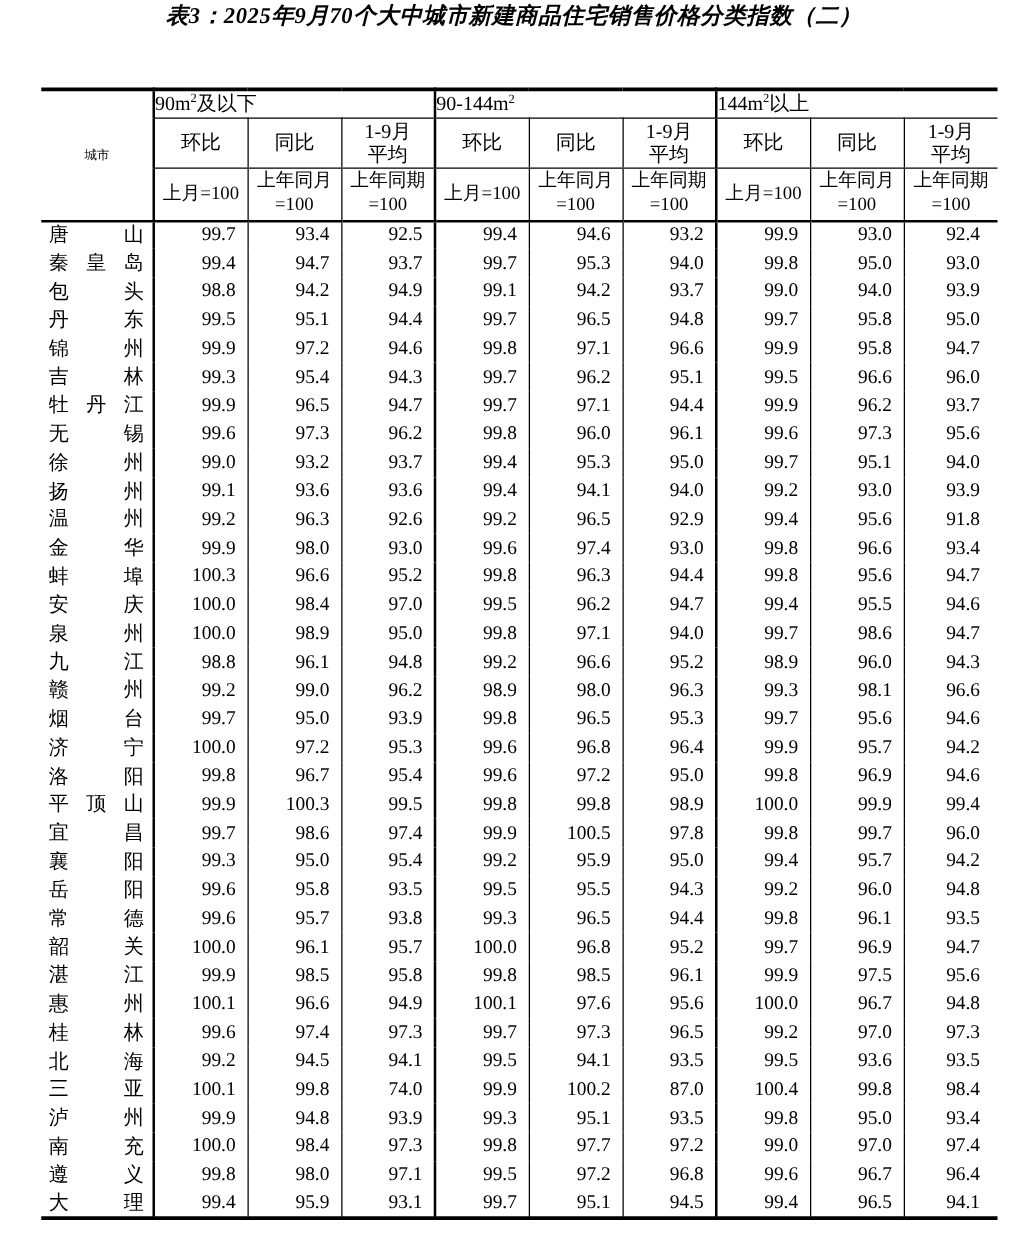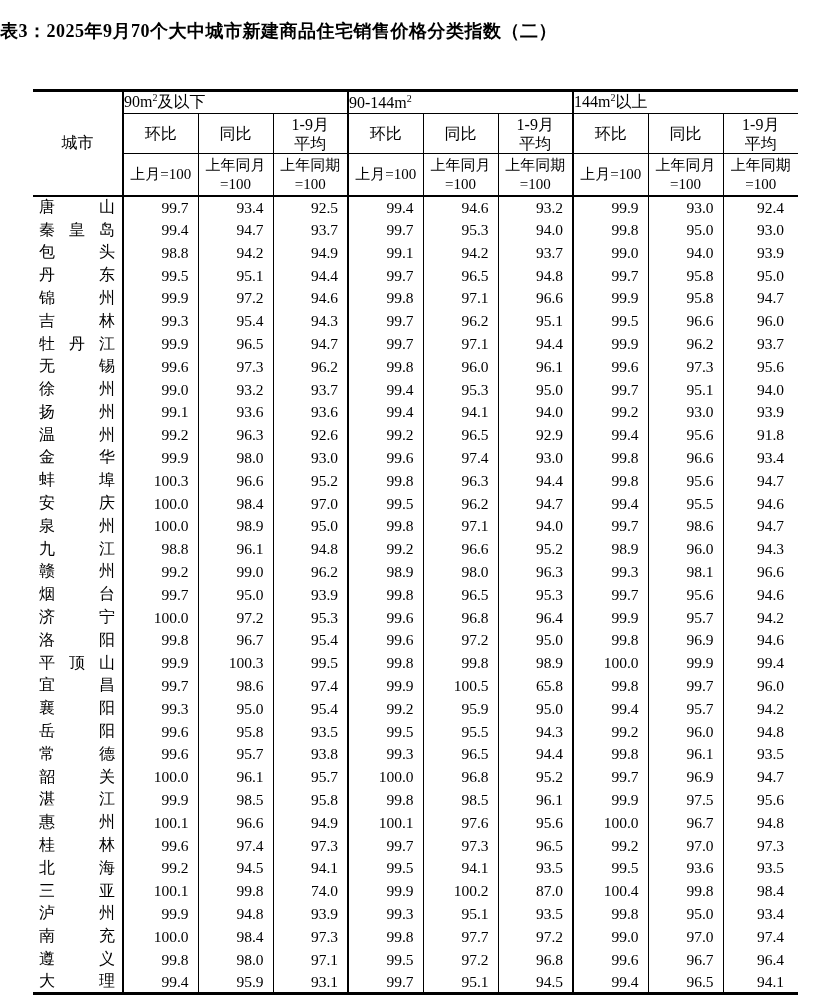--- a/index.html
+++ b/index.html
@@ -9,25 +9,25 @@
     color: #000000;
     font-family: "Liberation Serif", "DejaVu Serif", serif;
   }
   .page {
     width: 822px;
     height: 1001px;
     background: #ffffff;
     overflow: hidden;
   }
   .title {
-    padding-top: 19px;
-    text-align: left;
+    text-align: center;
     font-weight: bold;
     font-size: 18px;
     letter-spacing: 0.5px;
+    font-style: italic;
   }
   table.idx {
     border-collapse: collapse;
     table-layout: fixed;
     margin: 46px 0 0 33px;
     width: 765px;
     border-top: 3px solid #000;
     border-bottom: 3px solid #000;
   }
   col.c-city { width: 90px; }
@@ -41,21 +41,21 @@
   }
   
   .bl1 { border-left: 1px solid #000; }
   .bl2 { border-left: 2px solid #000; }
 
   thead tr.grp-row { height: 21px; }
   thead tr.sub-row { height: 40px; }
   thead tr.base-row { height: 42px; }
 
   th.corner {
-    font-size: 16px;
+    font-size: 10px;
     text-align: center;
     vertical-align: middle;
     border-bottom: 2px solid #000;
   }
   th.grp {
     font-size: 16px;
     text-align: left;
     vertical-align: middle;
     border-bottom: 1px solid #000;
   }
@@ -574,21 +574,21 @@
             <div class="cityspread">
               <span>宜</span>
               <span>昌</span>
             </div>
           </td>
     <td class="val bl2">99.7</td>
     <td class="val bl1">98.6</td>
     <td class="val bl1">97.4</td>
     <td class="val bl2">99.9</td>
     <td class="val bl1">100.5</td>
-    <td class="val bl1">65.8</td>
+    <td class="val bl1">97.8</td>
     <td class="val bl2">99.8</td>
     <td class="val bl1">99.7</td>
     <td class="val bl1 lastcol">96.0</td>
   </tr>
 
   <tr>
     <td class="city">
             <div class="cityspread">
               <span>襄</span>
               <span>阳</span>

